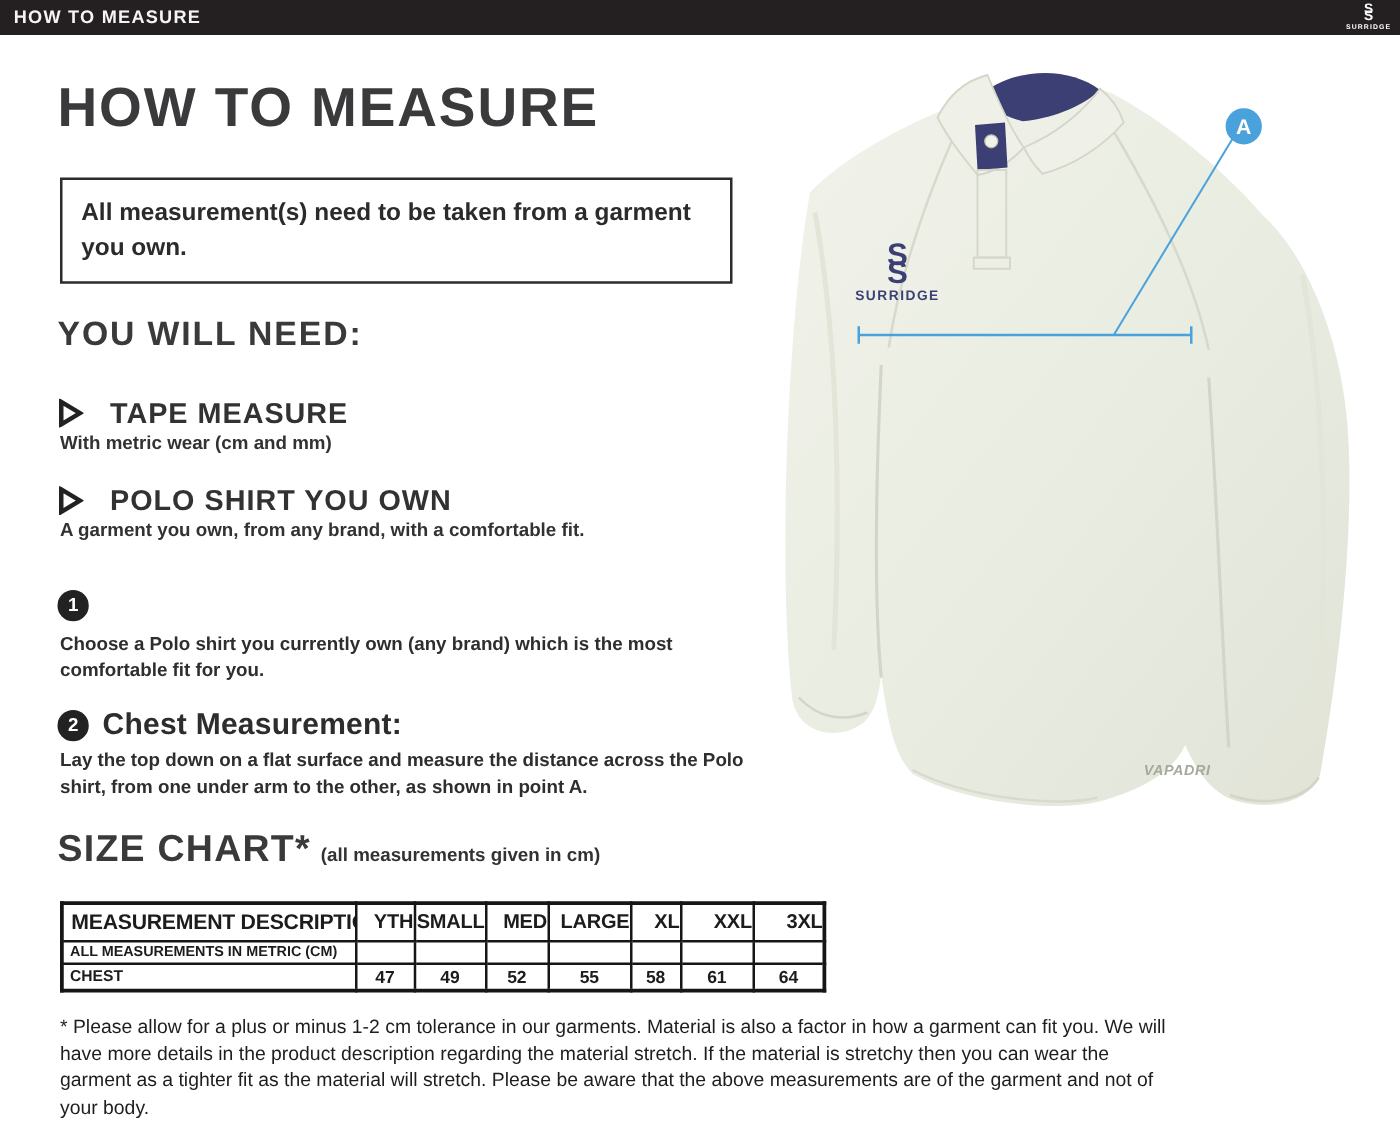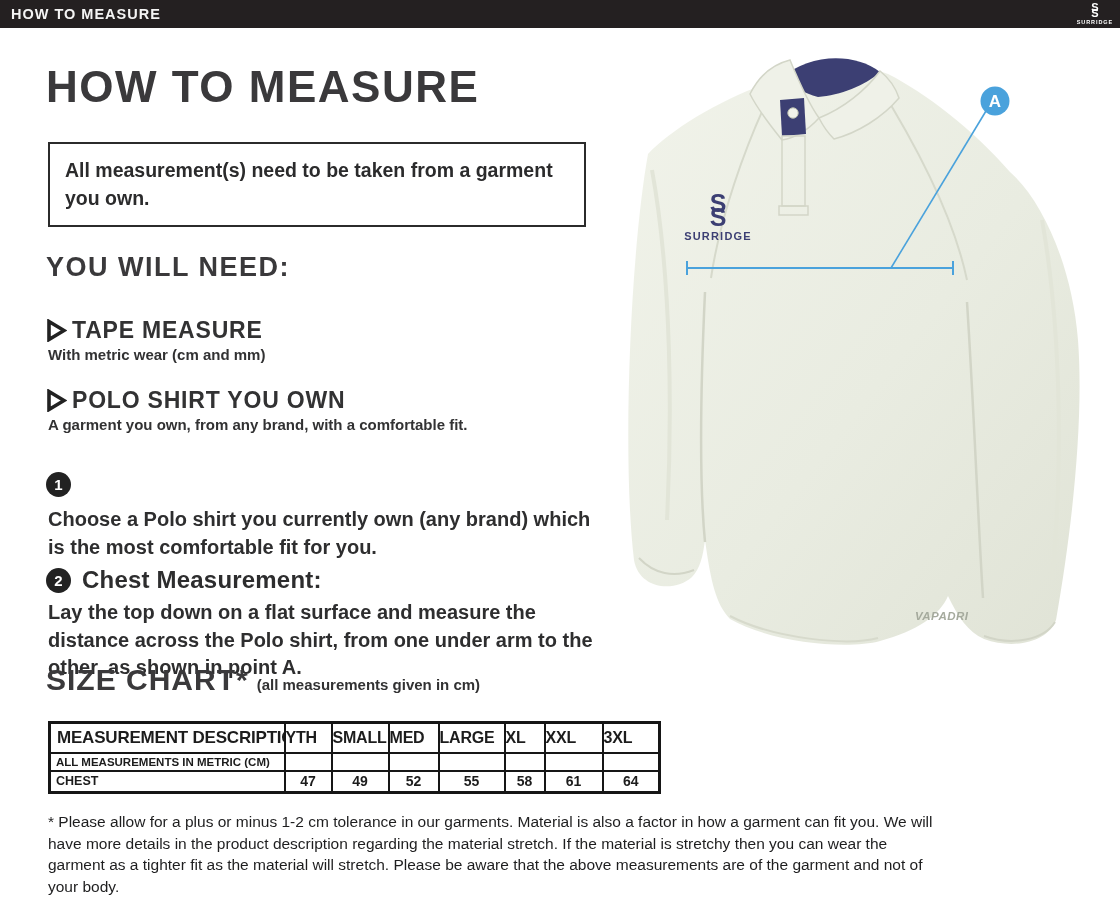--- a/index.html
+++ b/index.html
@@ -21,43 +21,43 @@
   
   .h1 { position:absolute; left:46px; top:62px; font-size:44px; font-weight:800;
         letter-spacing:1.5px; color:#3a393b; }
   .notice-box { position:absolute; left:48px; top:142px; width:538px;
                 border:2.5px solid #2b2b2b; padding:13px 15px; }
   .notice-box p { font-size:19.5px; font-weight:700; line-height:1.42; color:#2b2b2c; }
 
   .h2 { position:absolute; left:46px; top:252px; font-size:27px; font-weight:800;
         letter-spacing:1.5px; color:#3a393b; }
 
-  .need-item { position:absolute; left:46px; display:flex; align-items:center; gap:5px; }
+  .need-item { position:absolute; left:46px; display:flex; align-items:center; gap:21px; }
   .need-item .tri { width:21px; height:23px; flex:0 0 auto; }
   .need-label { font-size:23px; font-weight:700; letter-spacing:0.8px; color:#323233; }
   .need-desc { position:absolute; left:48px; font-size:15px; font-weight:700; color:#323233; }
 
   .step-head { position:absolute; left:46px; display:flex; align-items:center; gap:11px; }
   .step-num { width:25px; height:25px; border-radius:50%; background:#222; color:#fff;
               display:flex; align-items:center; justify-content:center;
               font-size:15px; font-weight:700; flex:0 0 auto; }
   .step-title { font-size:24px; font-weight:600; color:#2d2d2e; letter-spacing:0.2px; }
-  .step-desc { position:absolute; left:48px; width:552px; font-size:20px; font-weight:700;
+  .step-desc { position:absolute; left:48px; width:552px; font-size:15px; font-weight:700;
                line-height:1.38; color:#2e2e2f; }
 
   .sc-head { position:absolute; left:46px; top:663px; display:flex; align-items:baseline; }
   .sc-title { font-size:30px; font-weight:800; letter-spacing:1px; color:#3a393b; }
   .sc-sub { font-size:15px; font-weight:700; margin-left:8px; color:#323233; }
 
   
   table.size { position:absolute; left:48px; top:721px; border-collapse:collapse;
                table-layout:fixed; width:610px; border:3px solid #161616; }
   table.size th, table.size td { border:2px solid #161616; overflow:hidden; white-space:nowrap; }
   table.size th { height:30px; font-size:16px; font-weight:700; letter-spacing:-0.2px;
-                  text-align:left; color:#1c1c1c; }
+                  text-align:right; color:#1c1c1c; }
   table.size th.first { text-align:left; padding-left:6px; font-size:17px; }
   tr.metric td { height:18px; font-size:11.5px; font-weight:700; color:#1c1c1c;
                  padding-left:5px; }
   tr.vals td { height:22px; font-size:14px; font-weight:600; text-align:center; color:#1c1c1c; }
   tr.vals td.first { text-align:left; padding-left:5px; font-size:12.5px; font-weight:700; }
 
   .footnote { position:absolute; left:48px; top:811px; width:885px; font-size:15.5px;
               font-weight:500; line-height:1.4; color:#1e1e1f; }
 
   

